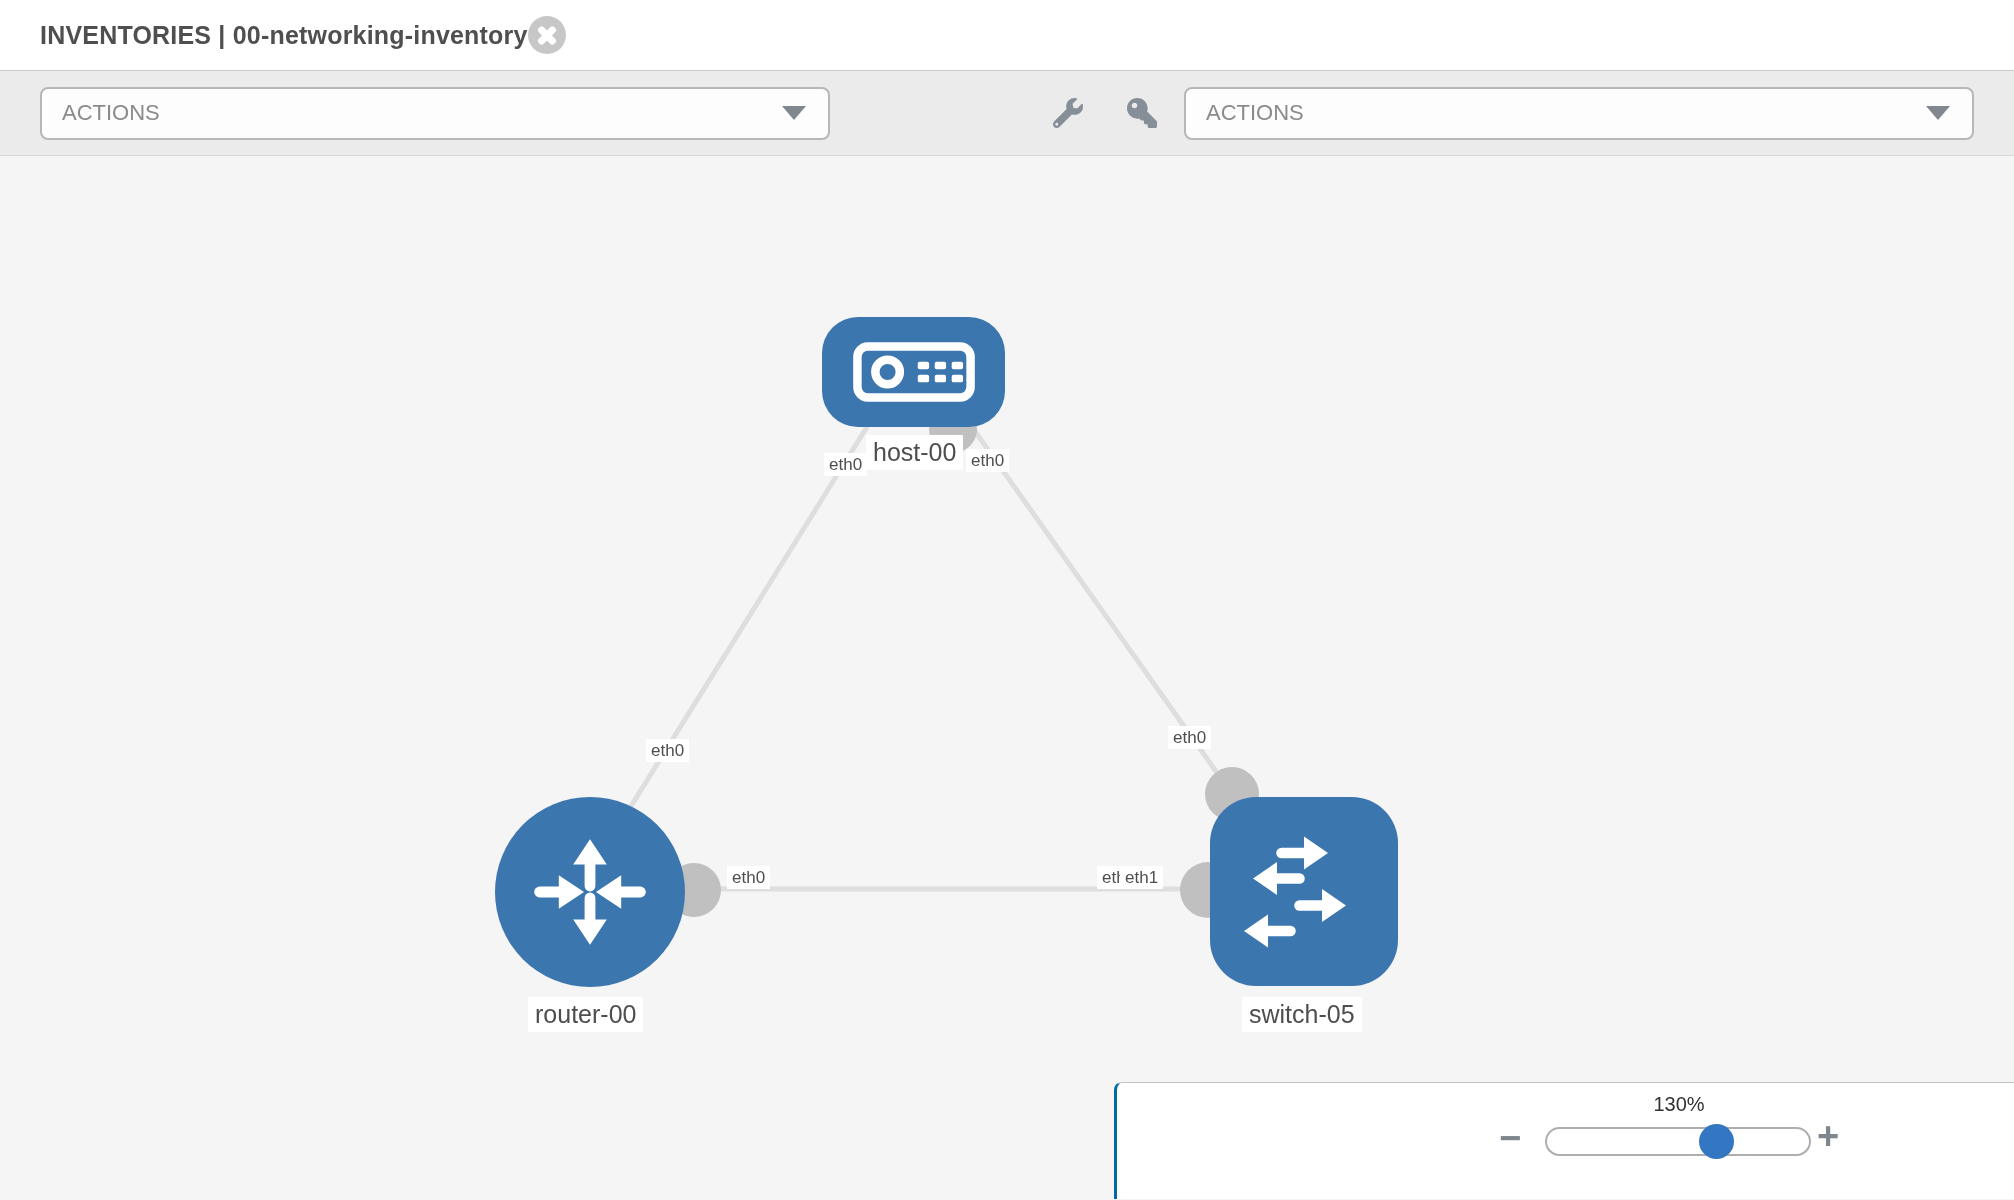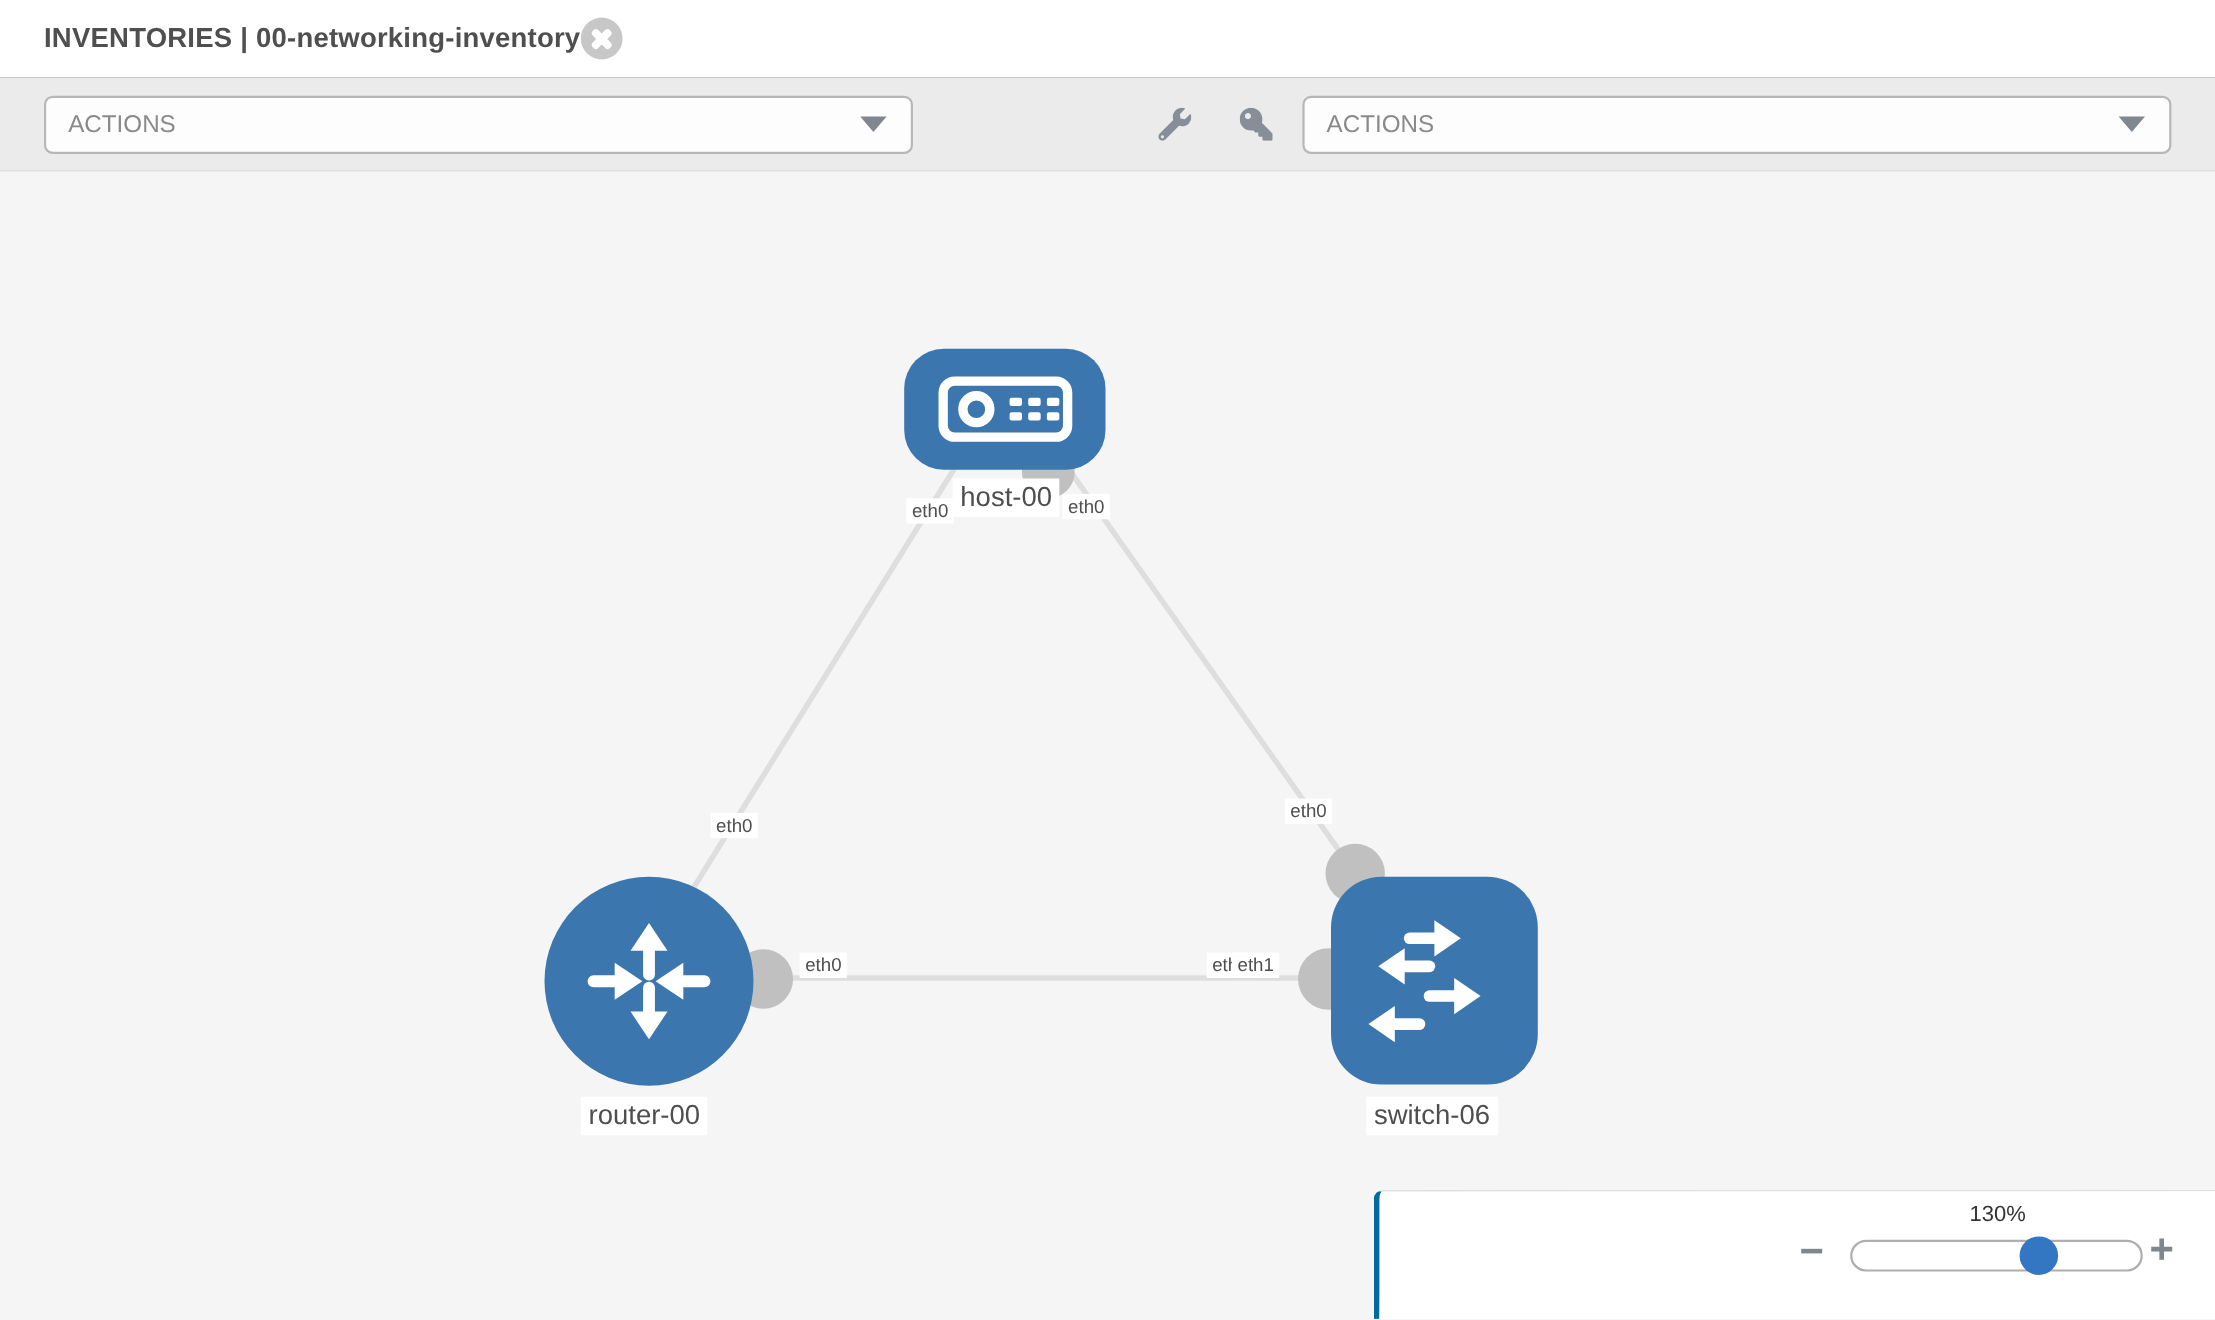--- a/index.html
+++ b/index.html
@@ -56,22 +56,22 @@
 
   .net-label {
     position: absolute; background: #ffffff; color: #4e4e4e; white-space: nowrap;
     line-height: 1.25;
   }
   .lbl-node { font-size: 25px; padding: 2px 7px; }
   .lbl-if   { font-size: 17px; padding: 1px 5px; }
 
   
   .zoom-panel {
-    position: absolute; right: 0; bottom: 0; width: 765px; height: 117px;
-    background: #ffffff; border-left: 5px solid #0369a1; border-top: 1px solid #c4c4c4;
+    position: absolute; right: 0; bottom: 0; width: 900px; height: 117px;
+    background: #ffffff; border-left: 3px solid #0369a1; border-top: 1px solid #c4c4c4;
     border-top-left-radius: 8px;
   }
   .zoom-level { position: absolute; left: 507px; top: 10px; width: 110px; text-align: center;
     font-size: 20px; color: #333333; }
   .zoom-minus, .zoom-plus {
     position: absolute; font-size: 38px; font-weight: bold; color: #7e868e; cursor: pointer;
     line-height: 1;
   }
   .zoom-minus { left: 382px; top: 36px; }
   .zoom-plus  { left: 700px; top: 34px; }
@@ -173,21 +173,21 @@
         <polygon points="66,24 50,13 50,35"></polygon>
         <polygon points="16,41 32,30 32,52"></polygon>
         <polygon points="78,59 62,48 62,70"></polygon>
         <polygon points="10,76 26,65 26,87"></polygon>
       </g>
     </svg>
   </div>
 
   <div class="net-label lbl-node" style="left:866px; top:279px;">host-00</div>
   <div class="net-label lbl-node" style="left:528px; top:841px;">router-00</div>
-  <div class="net-label lbl-node" style="left:1242px; top:841px;">switch-06</div>
+  <div class="net-label lbl-node" style="left:1242px; top:841px;">switch-05</div>
 
   <div class="net-label lbl-if" style="left:824px; top:297px;">eth0</div>
   <div class="net-label lbl-if" style="left:966px; top:293px;">eth0</div>
   <div class="net-label lbl-if" style="left:646px; top:583px;">eth0</div>
   <div class="net-label lbl-if" style="left:1168px; top:570px;">eth0</div>
   <div class="net-label lbl-if" style="left:727px; top:710px;">eth0</div>
   <div class="net-label lbl-if" style="left:1097px; top:710px;">eth0</div>
   <div class="net-label lbl-if" style="left:1120px; top:710px;">eth1</div>
 
   <div class="zoom-panel">

